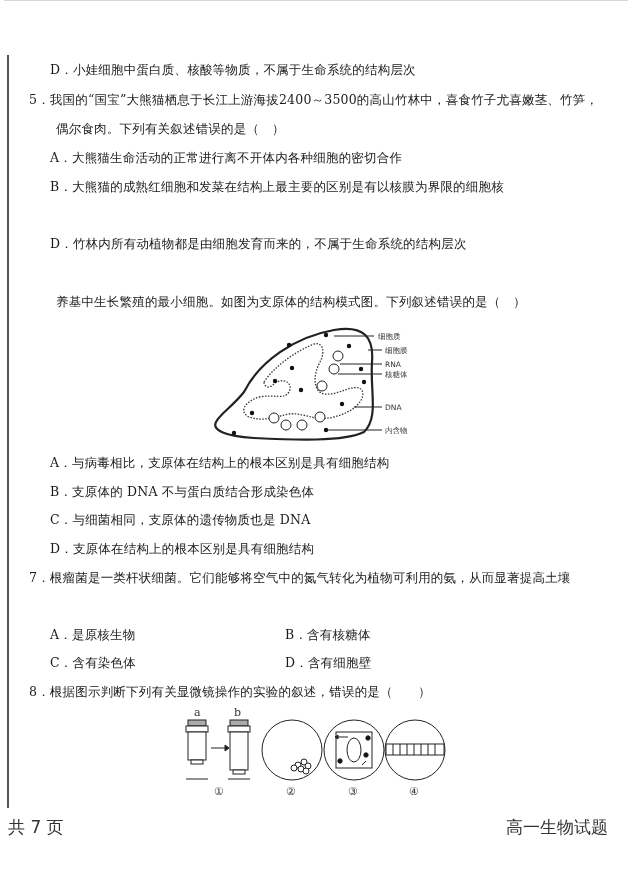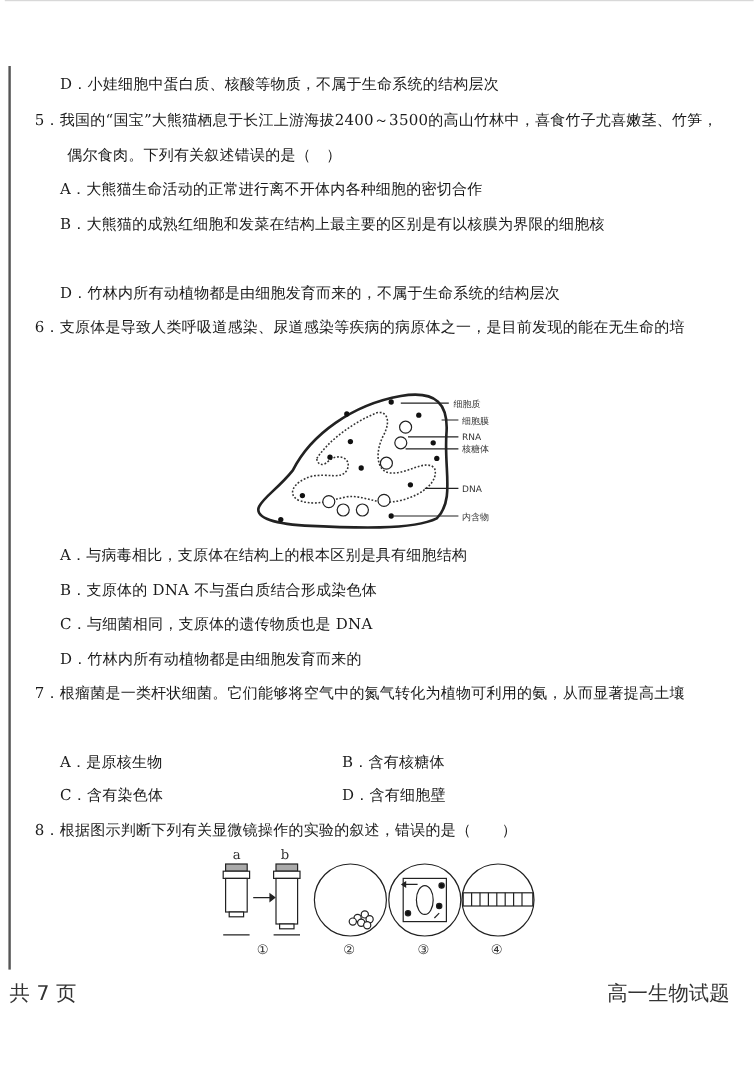--- a/index.html
+++ b/index.html
@@ -26,21 +26,21 @@
   <div class="leftbar"></div>
 
   <div class="line opt" style="top:62px">D．小娃细胞中蛋白质、核酸等物质，不属于生命系统的结构层次</div>
 
   <div class="line q" style="top:92px">5．我国的“国宝”大熊猫栖息于长江上游海拔2400～3500的高山竹林中，喜食竹子尤喜嫩茎、竹笋，</div>
   <div class="line cont" style="top:121px">偶尔食肉。下列有关叙述错误的是（　）</div>
   <div class="line opt" style="top:150px">A．大熊猫生命活动的正常进行离不开体内各种细胞的密切合作</div>
   <div class="line opt" style="top:179px">B．大熊猫的成熟红细胞和发菜在结构上最主要的区别是有以核膜为界限的细胞核</div>
   <div class="line opt" style="top:236px">D．竹林内所有动植物都是由细胞发育而来的，不属于生命系统的结构层次</div>
 
-  <div class="line q" style="top:265px">6．支原体是导致人类呼吸道感染、尿道感染等疾病的病原体之一，是目前发现的能在无生命的培</div>
+  <div class="line cont" style="top:294px">养基中生长繁殖的最小细胞。如图为支原体的结构模式图。下列叙述错误的是（　）</div>
 
   <svg class="fig" style="left:200px;top:322px" width="220" height="122" viewBox="0 0 220 122">
     <path d="M40,70 C55,40 90,15 130,8 C160,3 170,15 168,40 C166,70 175,95 160,110 C140,120 90,118 50,116 C20,114 8,108 12,100 C16,92 28,85 40,70 Z" fill="#fff" stroke="#222" stroke-width="2.2"></path>
     <g fill="none" stroke="#333" stroke-width="1.3" stroke-dasharray="1.5 1.5">
       <path d="M60,60 C70,45 90,30 110,22 C118,20 122,28 116,40 C108,55 110,70 120,72 C135,74 150,60 158,68 C162,78 150,90 130,95 C110,100 100,90 85,92 C70,95 60,100 45,95 C35,90 40,80 55,75 C70,72 80,78 85,70 C90,60 78,55 70,62 C64,68 60,64 60,60 Z"></path>
     </g>
     <g fill="#fff" stroke="#222" stroke-width="1">
       <circle cx="134" cy="34" r="5"></circle>
         <circle cx="130" cy="47" r="5"></circle>
       <circle cx="118" cy="64" r="5"></circle>
@@ -75,21 +75,21 @@
     <text class="lbl" x="181" y="31">细胞膜</text>
     <text class="lbl" x="181" y="45">RNA</text>
     <text class="lbl" x="181" y="55">核糖体</text>
     <text class="lbl" x="181" y="88">DNA</text>
     <text class="lbl" x="181" y="111">内含物</text>
   </svg>
 
   <div class="line opt" style="top:455px">A．与病毒相比，支原体在结构上的根本区别是具有细胞结构</div>
   <div class="line opt" style="top:484px">B．支原体的 DNA 不与蛋白质结合形成染色体</div>
   <div class="line opt" style="top:512px">C．与细菌相同，支原体的遗传物质也是 DNA</div>
-  <div class="line opt" style="top:541px">D．竹林内所有动植物都是由细胞发育而来的</div>
+  <div class="line opt" style="top:541px">D．支原体在结构上的根本区别是具有细胞结构</div>
 
   <div class="line q" style="top:570px">7．根瘤菌是一类杆状细菌。它们能够将空气中的氮气转化为植物可利用的氨，从而显著提高土壤</div>
   <div class="line opt" style="top:627px">A．是原核生物</div>
   <div class="line" style="top:627px;left:281px">B．含有核糖体</div>
   <div class="line opt" style="top:655px">C．含有染色体</div>
   <div class="line" style="top:655px;left:281px">D．含有细胞壁</div>
 
   <div class="line q" style="top:684px">8．根据图示判断下列有关显微镜操作的实验的叙述，错误的是（　　）</div>
 
   <svg class="fig" style="left:170px;top:705px" width="280" height="95" viewBox="0 0 280 95">

